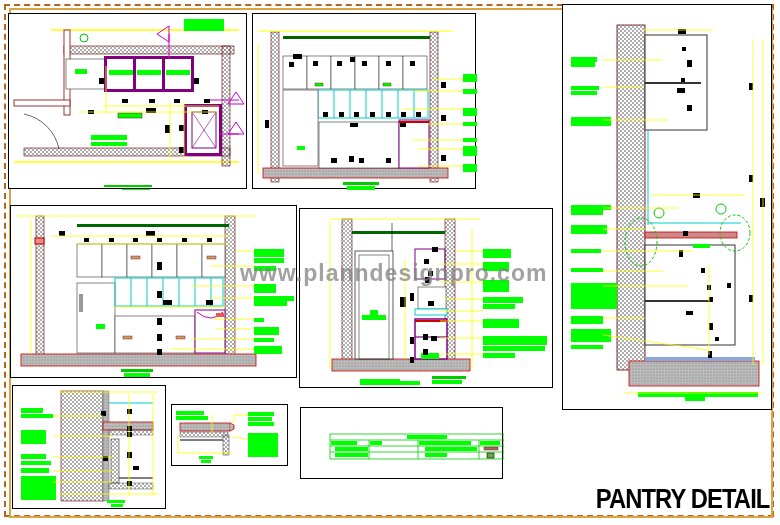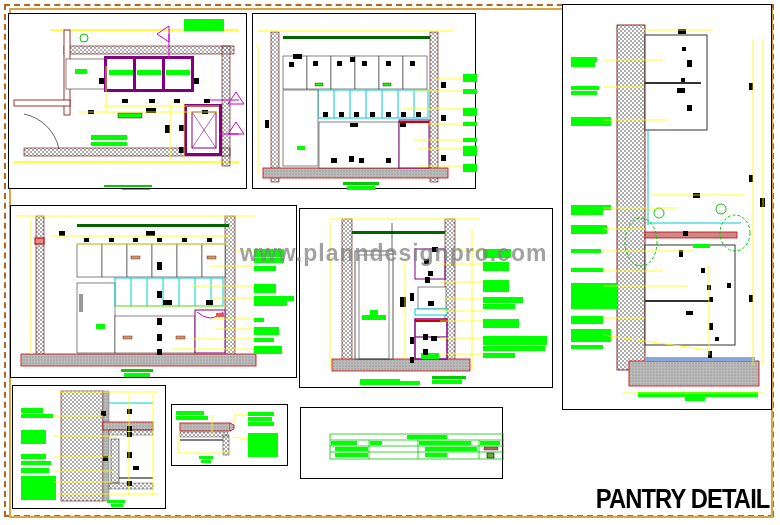--- a/index.html
+++ b/index.html
@@ -3,21 +3,21 @@
 <meta charset="utf-8">
 <style>
   html,body{margin:0;padding:0;background:#fff;}
   body{width:780px;height:525px;position:relative;overflow:hidden;font-family:"Liberation Sans",sans-serif;}
   .sheet{position:absolute;left:0;top:0;width:780px;height:525px;background:#fff;}
   .outer-border{position:absolute;left:4px;top:4px;width:770px;height:513px;border:2px dashed #b5651d;box-sizing:border-box;}
   .inner-border{position:absolute;left:9px;top:8px;width:764px;height:510px;border:2px solid #d9a441;box-sizing:border-box;}
   .panel{position:absolute;border:1px solid #000;background:#fff;box-sizing:border-box;}
   svg{position:absolute;left:0;top:0;}
   .title-block{position:absolute;right:10px;bottom:10px;font-weight:bold;font-size:27px;letter-spacing:-1px;color:#000;transform:scaleX(0.88);transform-origin:right bottom;}
-  .watermark{position:absolute;left:240px;top:240px;font-size:23px;font-weight:bold;color:rgba(130,130,130,0.75);letter-spacing:1px;}
+  .watermark{position:absolute;left:240px;top:260px;font-size:23px;font-weight:bold;color:rgba(130,130,130,0.75);letter-spacing:1px;}
 </style>
 </head>
 <body>
 
 <div class="sheet">
   <div class="outer-border"></div>
   <div class="inner-border"></div>
 
   <div class="panel" style="left:8px;top:13px;width:239px;height:176px;">
     <svg width="239" height="176">

